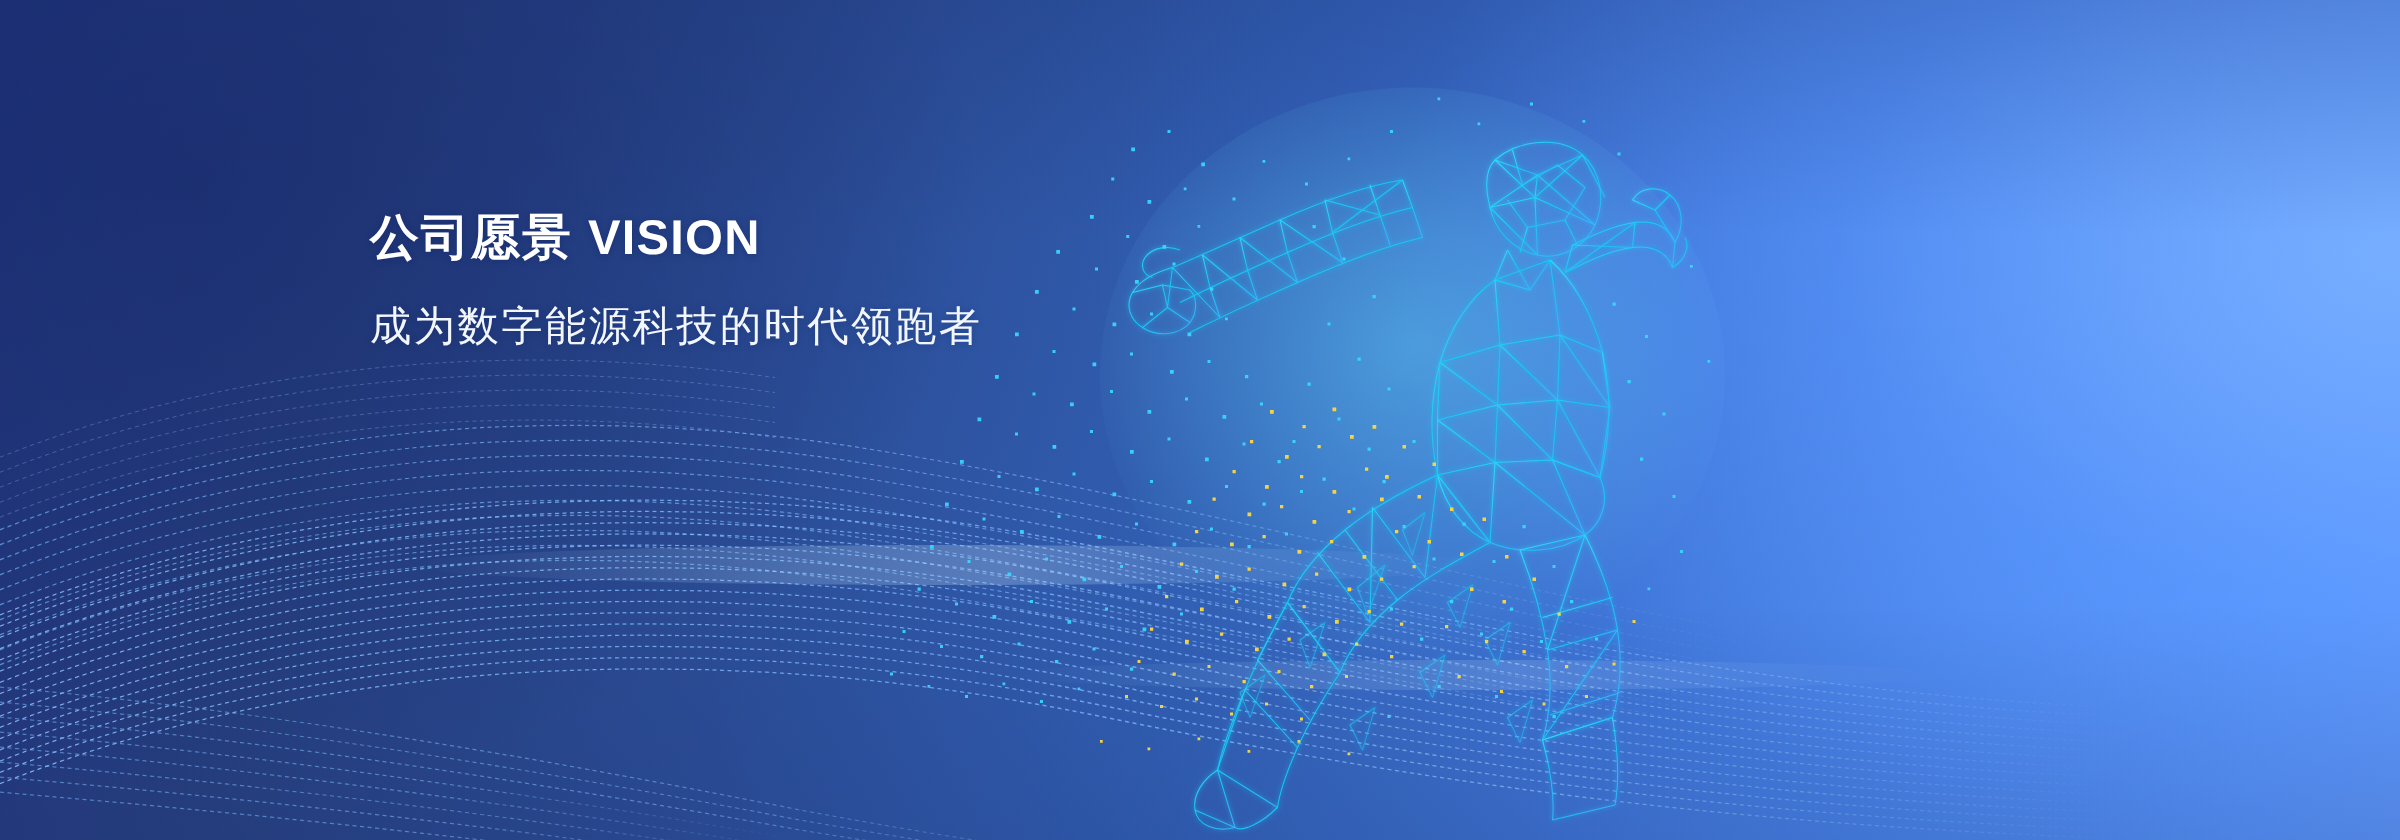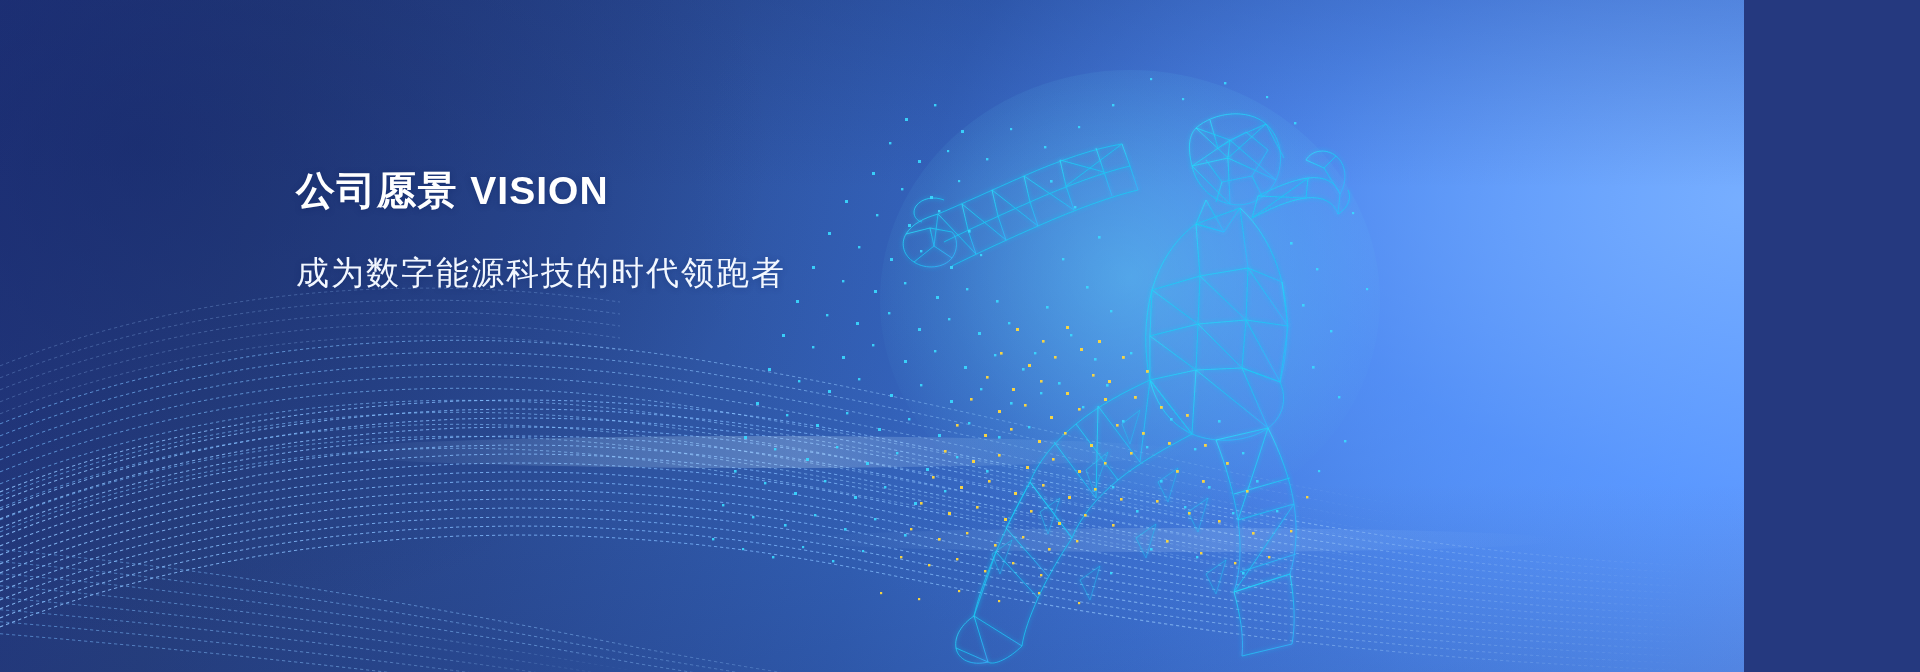--- a/index.html
+++ b/index.html
@@ -4,21 +4,21 @@
 <style>
   * { margin:0; padding:0; box-sizing:border-box; }
   html,body { width:1920px; height:672px; overflow:hidden; }
   body {
     font-family:"Liberation Sans", sans-serif;
     background:#25397f;
   }
 
   #banner {
     position:relative;
-    width:1744px;
+    width:1920px;
     height:672px;
     overflow:hidden;
     background:
       radial-gradient(ellipse 1400px 900px at 100% 30%, rgba(120,175,255,0.95) 0%, rgba(90,150,255,0.55) 32%, rgba(60,110,220,0.15) 58%, rgba(0,0,0,0) 75%),
       linear-gradient(104deg, #22357c 0%, #27407f 16%, #2b4c95 33%, #3260b5 52%, #3f76d6 68%, #4f8cf0 82%, #5c9bff 94%, #659fff 100%);
   }
 
   
   .vignette {
     position:absolute; inset:0;
@@ -42,21 +42,21 @@
     font-size:39px;
     font-weight:bold;
     color:#ffffff;
     letter-spacing:1.5px;
     line-height:1.18;
     white-space:nowrap;
     text-shadow:0 1px 6px rgba(10,30,90,0.35);
   }
   .headline .en { letter-spacing:1px; }
   .subline {
-    margin-top:38px;
+    margin-top:26px;
     font-size:33px;
     font-weight:300;
     color:#f2f7ff;
     letter-spacing:2px;
     line-height:1.3;
     white-space:nowrap;
     text-shadow:0 1px 6px rgba(10,30,90,0.30);
     text-align:right;
   }
 </style>

